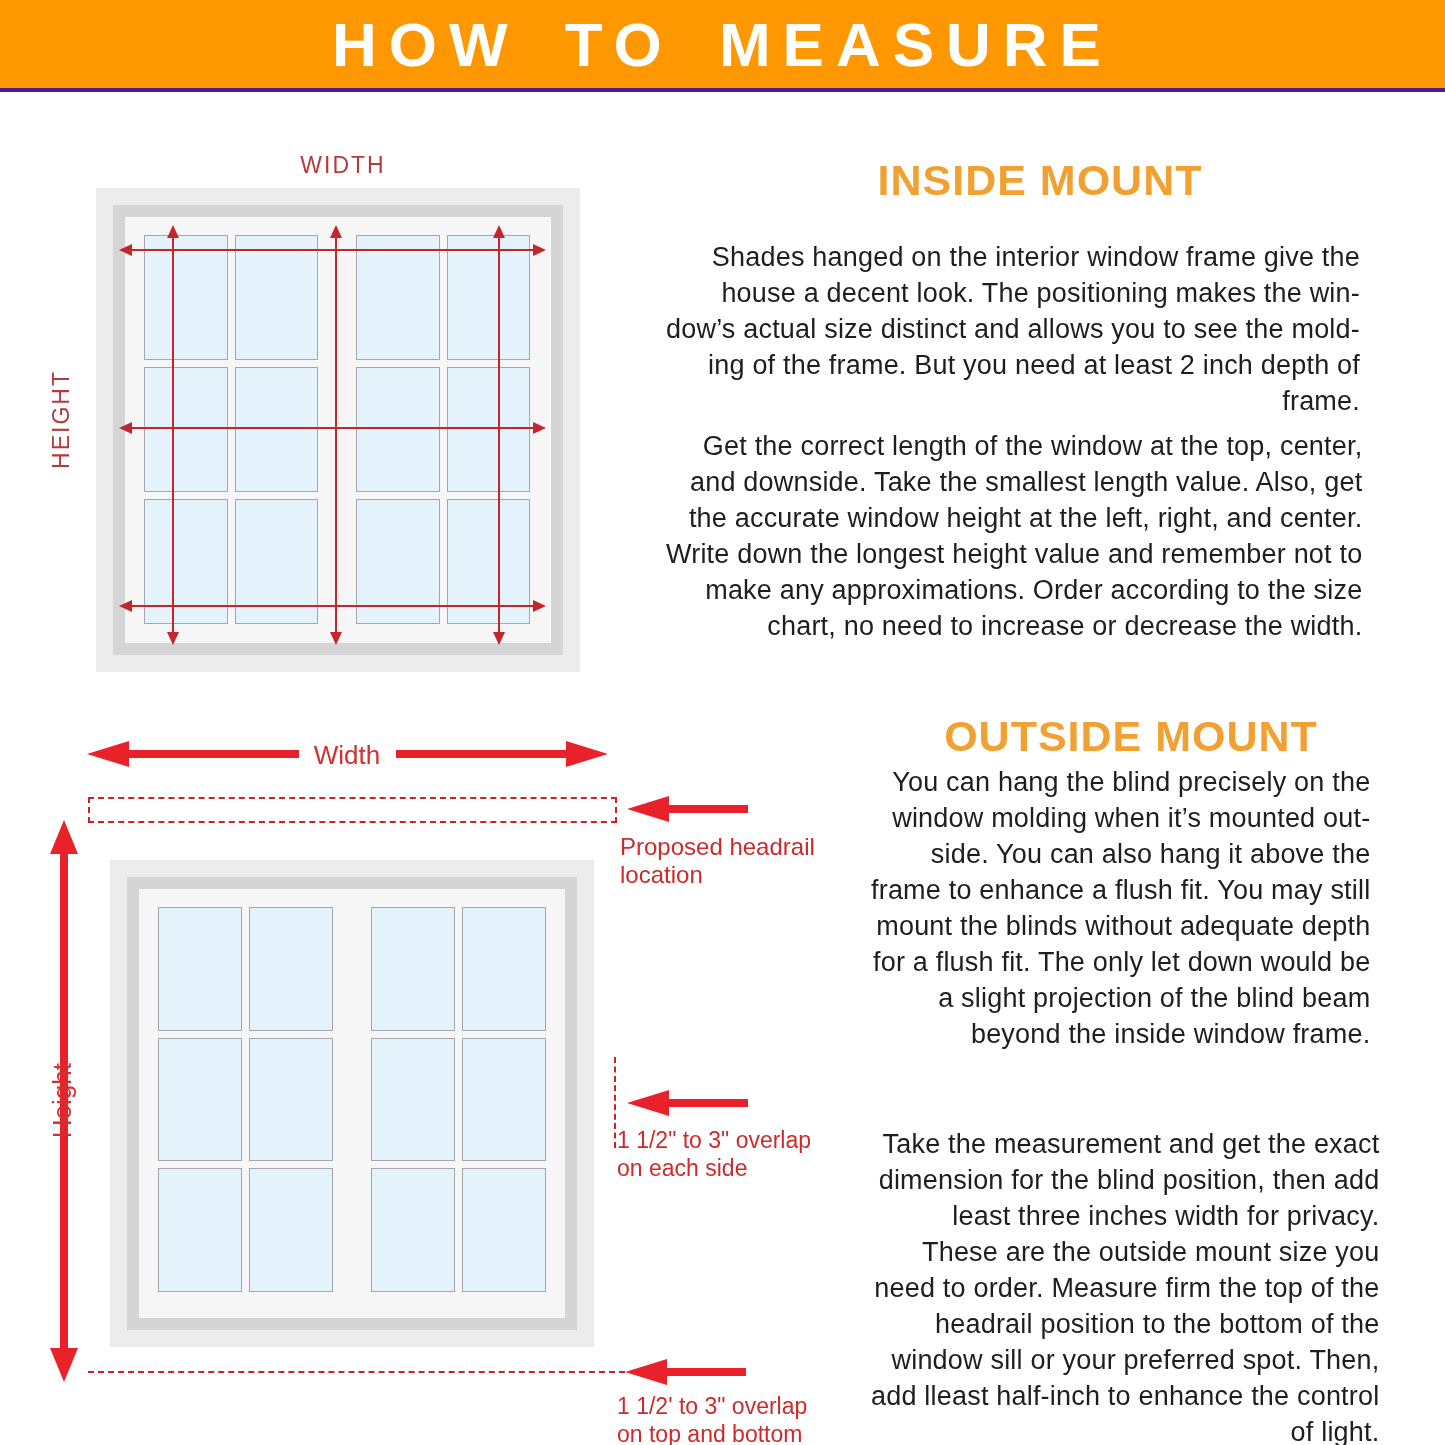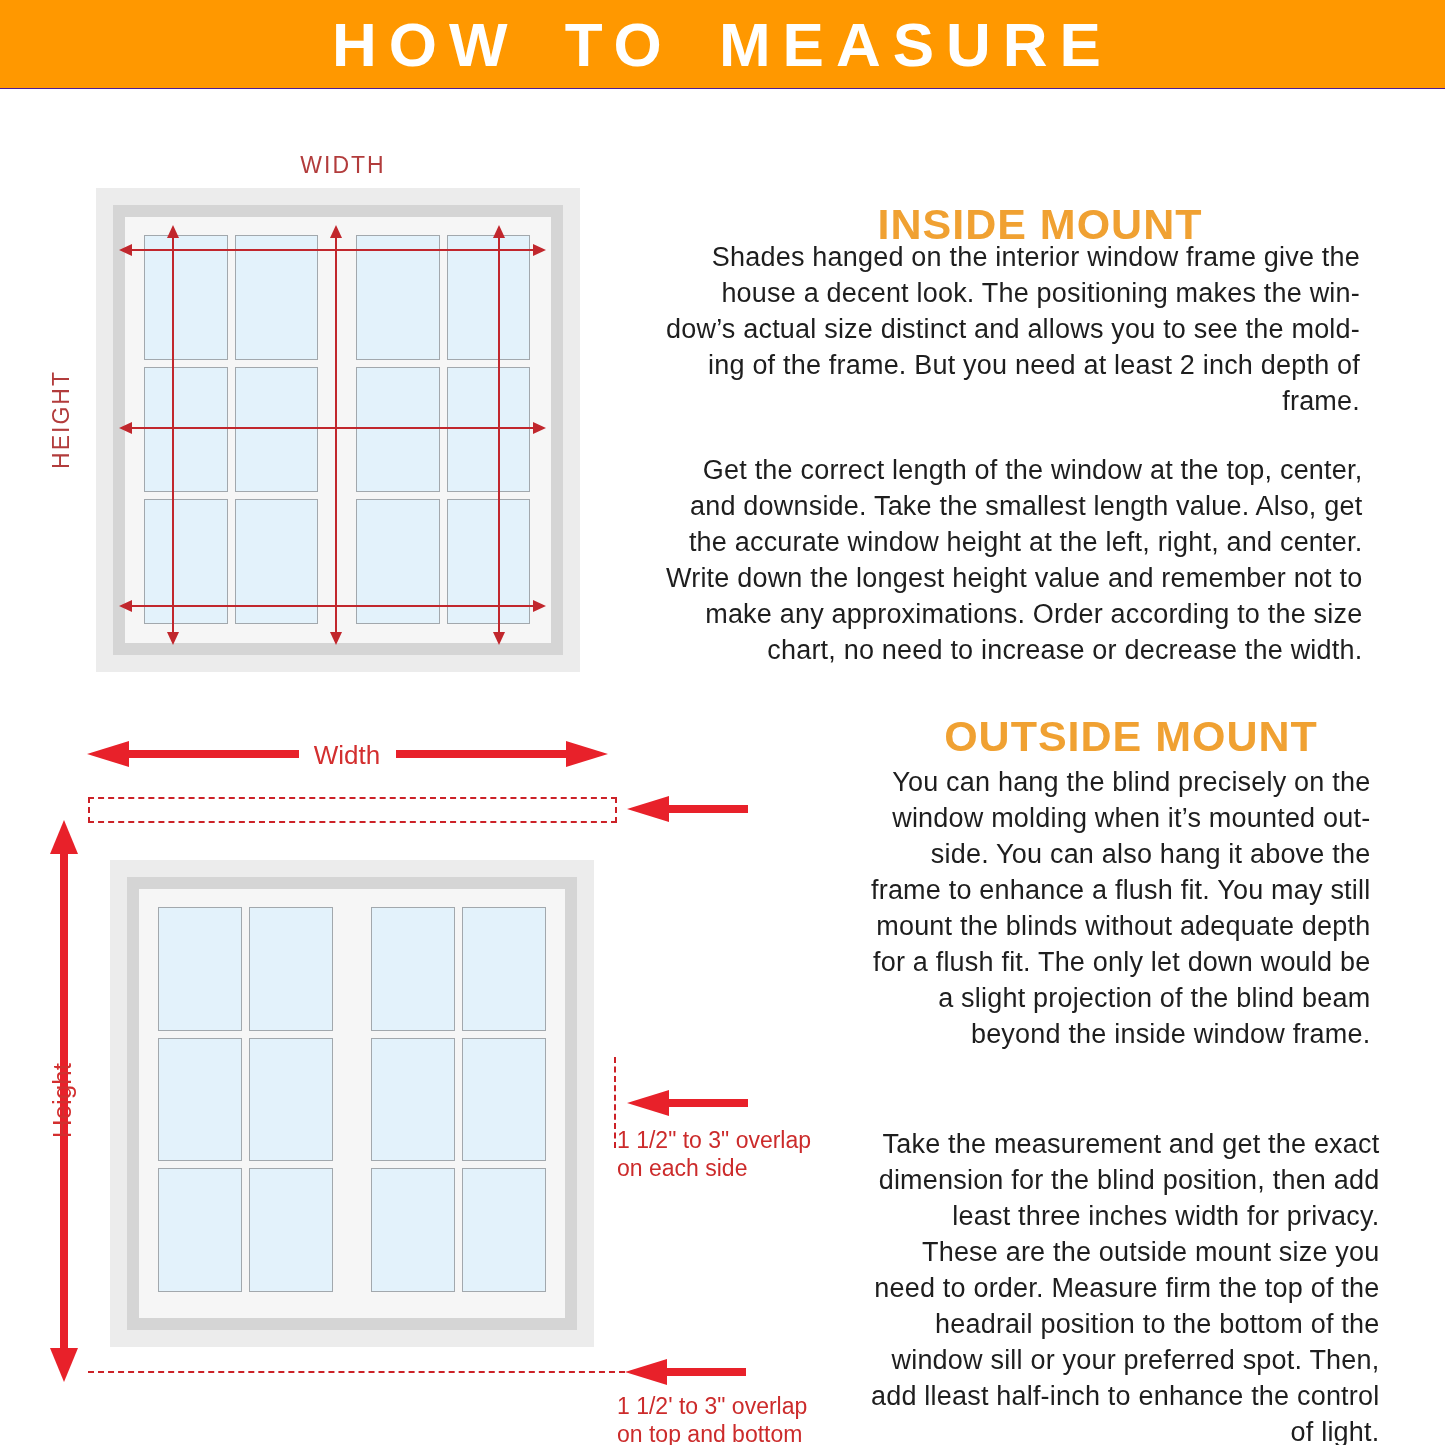--- a/index.html
+++ b/index.html
@@ -1,21 +1,21 @@
 <!DOCTYPE html>
 <html><head>
 <meta charset="utf-8">
 <style>
   html,body{margin:0;padding:0;}
   body{width:1445px;height:1445px;position:relative;overflow:hidden;background:#ffffff;
        font-family:"Liberation Sans","DejaVu Sans",sans-serif;}
   .abs{position:absolute;}
 
   
-  .banner{left:0;top:0;width:1445px;height:88px;background:#FF9800;border-bottom:1px solid #4c1d95;
+  .banner{left:0;top:0;width:1445px;height:88px;background:#FF9800;border-bottom:4px solid #4c1d95;
           display:flex;align-items:center;justify-content:center;}
   .banner-title{color:#ffffff;font-size:62px;font-weight:bold;letter-spacing:12px;word-spacing:16px;white-space:nowrap;}
 
   
   .section-heading{font-size:43px;font-weight:bold;color:#F0A132;letter-spacing:1px;text-align:center;white-space:nowrap;}
   .para{font-size:27px;line-height:36px;color:#1E1E1E;white-space:pre;letter-spacing:0.2px;text-align:right;}
 
   
   .red-label{color:#CC2B2B;font-size:23px;line-height:28px;white-space:pre;}
   .dim-label-caps{color:#B23C3C;font-size:23px;letter-spacing:2px;white-space:nowrap;}
@@ -100,29 +100,29 @@
   </div>
 
   <div class="thin-h" style="left:121px;top:161px;width:423px;"></div>
   <div class="thin-h" style="left:121px;top:339px;width:423px;"></div>
   <div class="thin-h" style="left:121px;top:517px;width:423px;"></div>
   <div class="thin-v" style="left:172px;top:139px;height:416px;"></div>
   <div class="thin-v" style="left:335px;top:139px;height:416px;"></div>
   <div class="thin-v" style="left:498px;top:139px;height:416px;"></div>
 </div>
 
-<div class="abs section-heading" style="left:640px;top:156px;width:800px;margin-top:44px;">INSIDE MOUNT</div>
+<div class="abs section-heading" style="left:640px;top:156px;width:800px;">INSIDE MOUNT</div>
 
 <div class="abs para" style="left:666px;top:239px;">Shades hanged on the interior window frame give the
 house a decent look. The positioning makes the win-
 dow’s actual size distinct and allows you to see the mold-
 ing of the frame. But you need at least 2 inch depth of
 frame.</div>
 
-<div class="abs para" style="left:666px;top:452px;">Get the correct length of the window at the top, center,
+<div class="abs para" style="left:666px;top:428px;">Get the correct length of the window at the top, center,
 and downside. Take the smallest length value. Also, get
 the accurate window height at the left, right, and center.
 Write down the longest height value and remember not to
 make any approximations. Order according to the size
 chart, no need to increase or decrease the width.</div>
 
 <div class="abs section-heading" style="left:731px;top:712px;width:800px;">OUTSIDE MOUNT</div>
 
 <div class="abs para" style="left:871px;top:764px;">You can hang the blind precisely on the
 window molding when it’s mounted out-
@@ -153,20 +153,22 @@
   <div class="fat point-right" style="left:396px;top:741px;width:212px;">
     <div class="head"></div>
       <div class="body"></div>
   </div>
 
   <div class="abs dash-rect" style="left:88px;top:797px;width:529px;height:26px;box-sizing:border-box;"></div>
   <div class="fat point-left" style="left:627px;top:796px;width:121px;">
     <div class="head"></div>
       <div class="body"></div>
   </div>
+  <div class="abs red-label" style="left:620px;top:833px;font-size:24px;">Proposed headrail
+location</div>
 
   <div class="fat-v" style="left:50px;top:820px;height:562px;">
     <div class="head-top"></div>
       <div class="head-bot"></div>
       <div class="body"></div>
   </div>
   <div class="abs dim-label vtext" style="left:47px;top:1063px;">Height</div>
 
   <div class="abs window" style="left:110px;top:860px;width:484px;height:487px;">
     <div class="win-band"></div>

